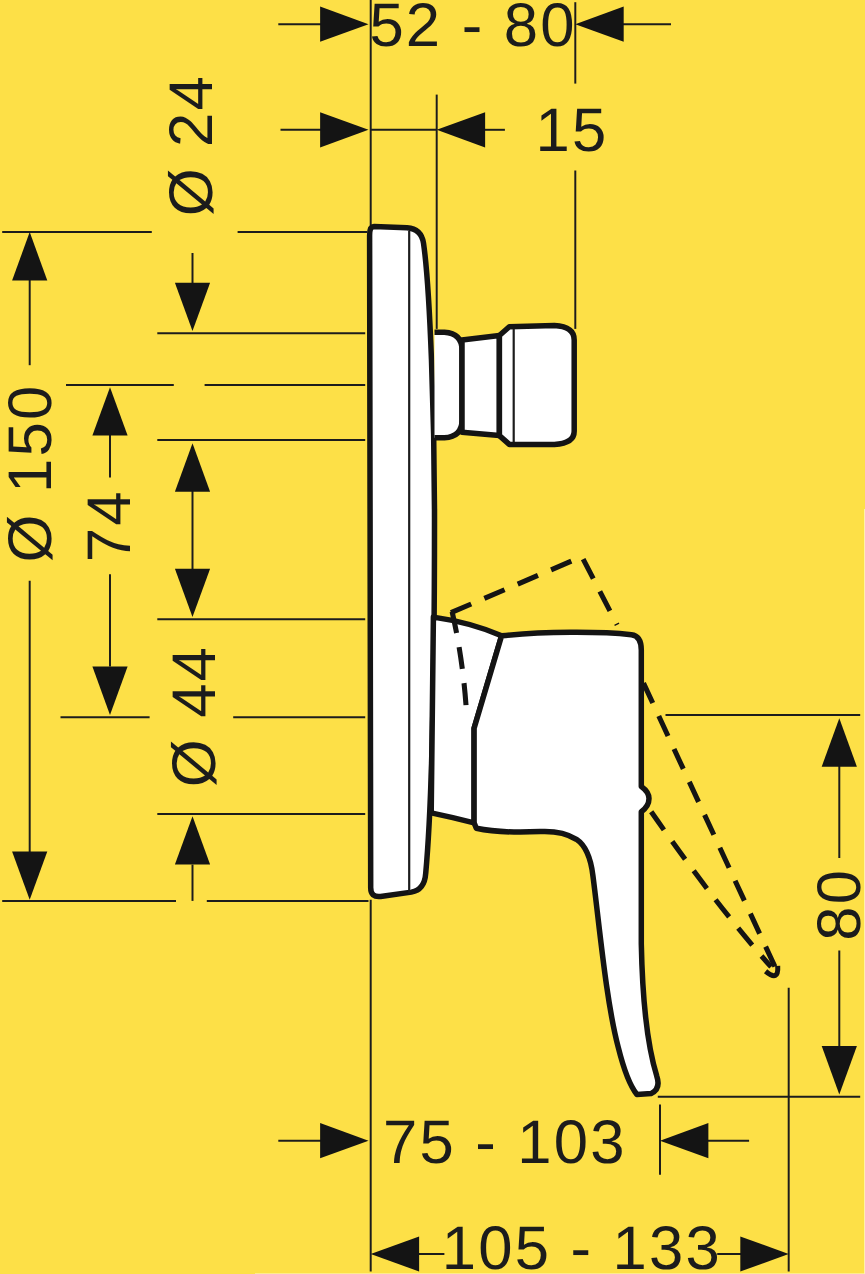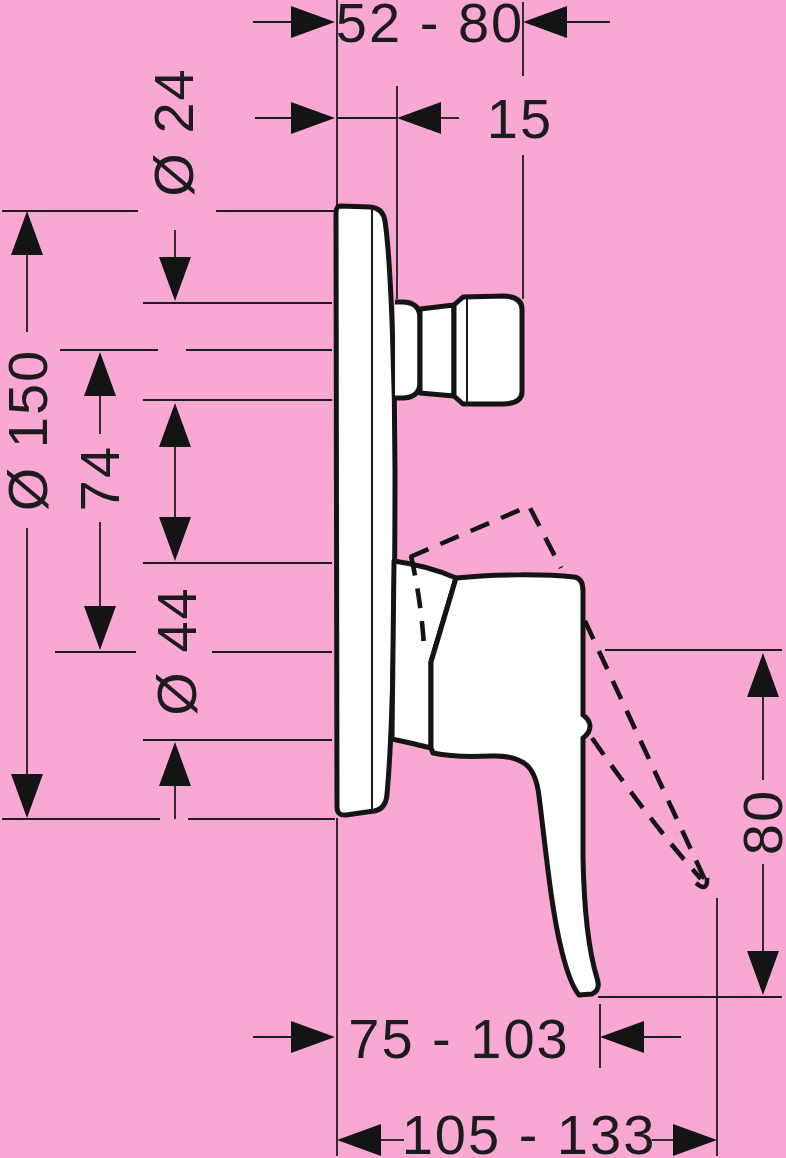--- a/index.html
+++ b/index.html
@@ -1,16 +1,16 @@
 <!DOCTYPE html>
 <html><head>
 <meta charset="utf-8">
 <style>
   html,body{margin:0;padding:0;background:#ffffff;}
-  .stage{width:786px;height:1158px;position:relative;background:#f9a8d4;overflow:hidden;}
+  .stage{width:786px;height:1158px;position:relative;background:#fde047;overflow:hidden;}
   svg{display:block;}
   text{font-family:"Liberation Sans", sans-serif;font-size:56px;fill:#1c1c1c;letter-spacing:2px;font-weight:400;}
   .thin{stroke:#1c1c1c;stroke-width:1.8;fill:none;}
   .thick{stroke:#141414;stroke-width:5;fill:#ffffff;stroke-linejoin:round;stroke-linecap:round;}
   .thick-noline{stroke:#141414;stroke-width:5;fill:#ffffff;stroke-linejoin:round;}
   .innerline{stroke:#1c1c1c;stroke-width:2;fill:none;}
   .dashed{stroke:#141414;stroke-width:4.6;fill:none;stroke-dasharray:20 13;stroke-linecap:butt;}
   .arr{fill:#141414;stroke:none;}
 </style>
 </head>

